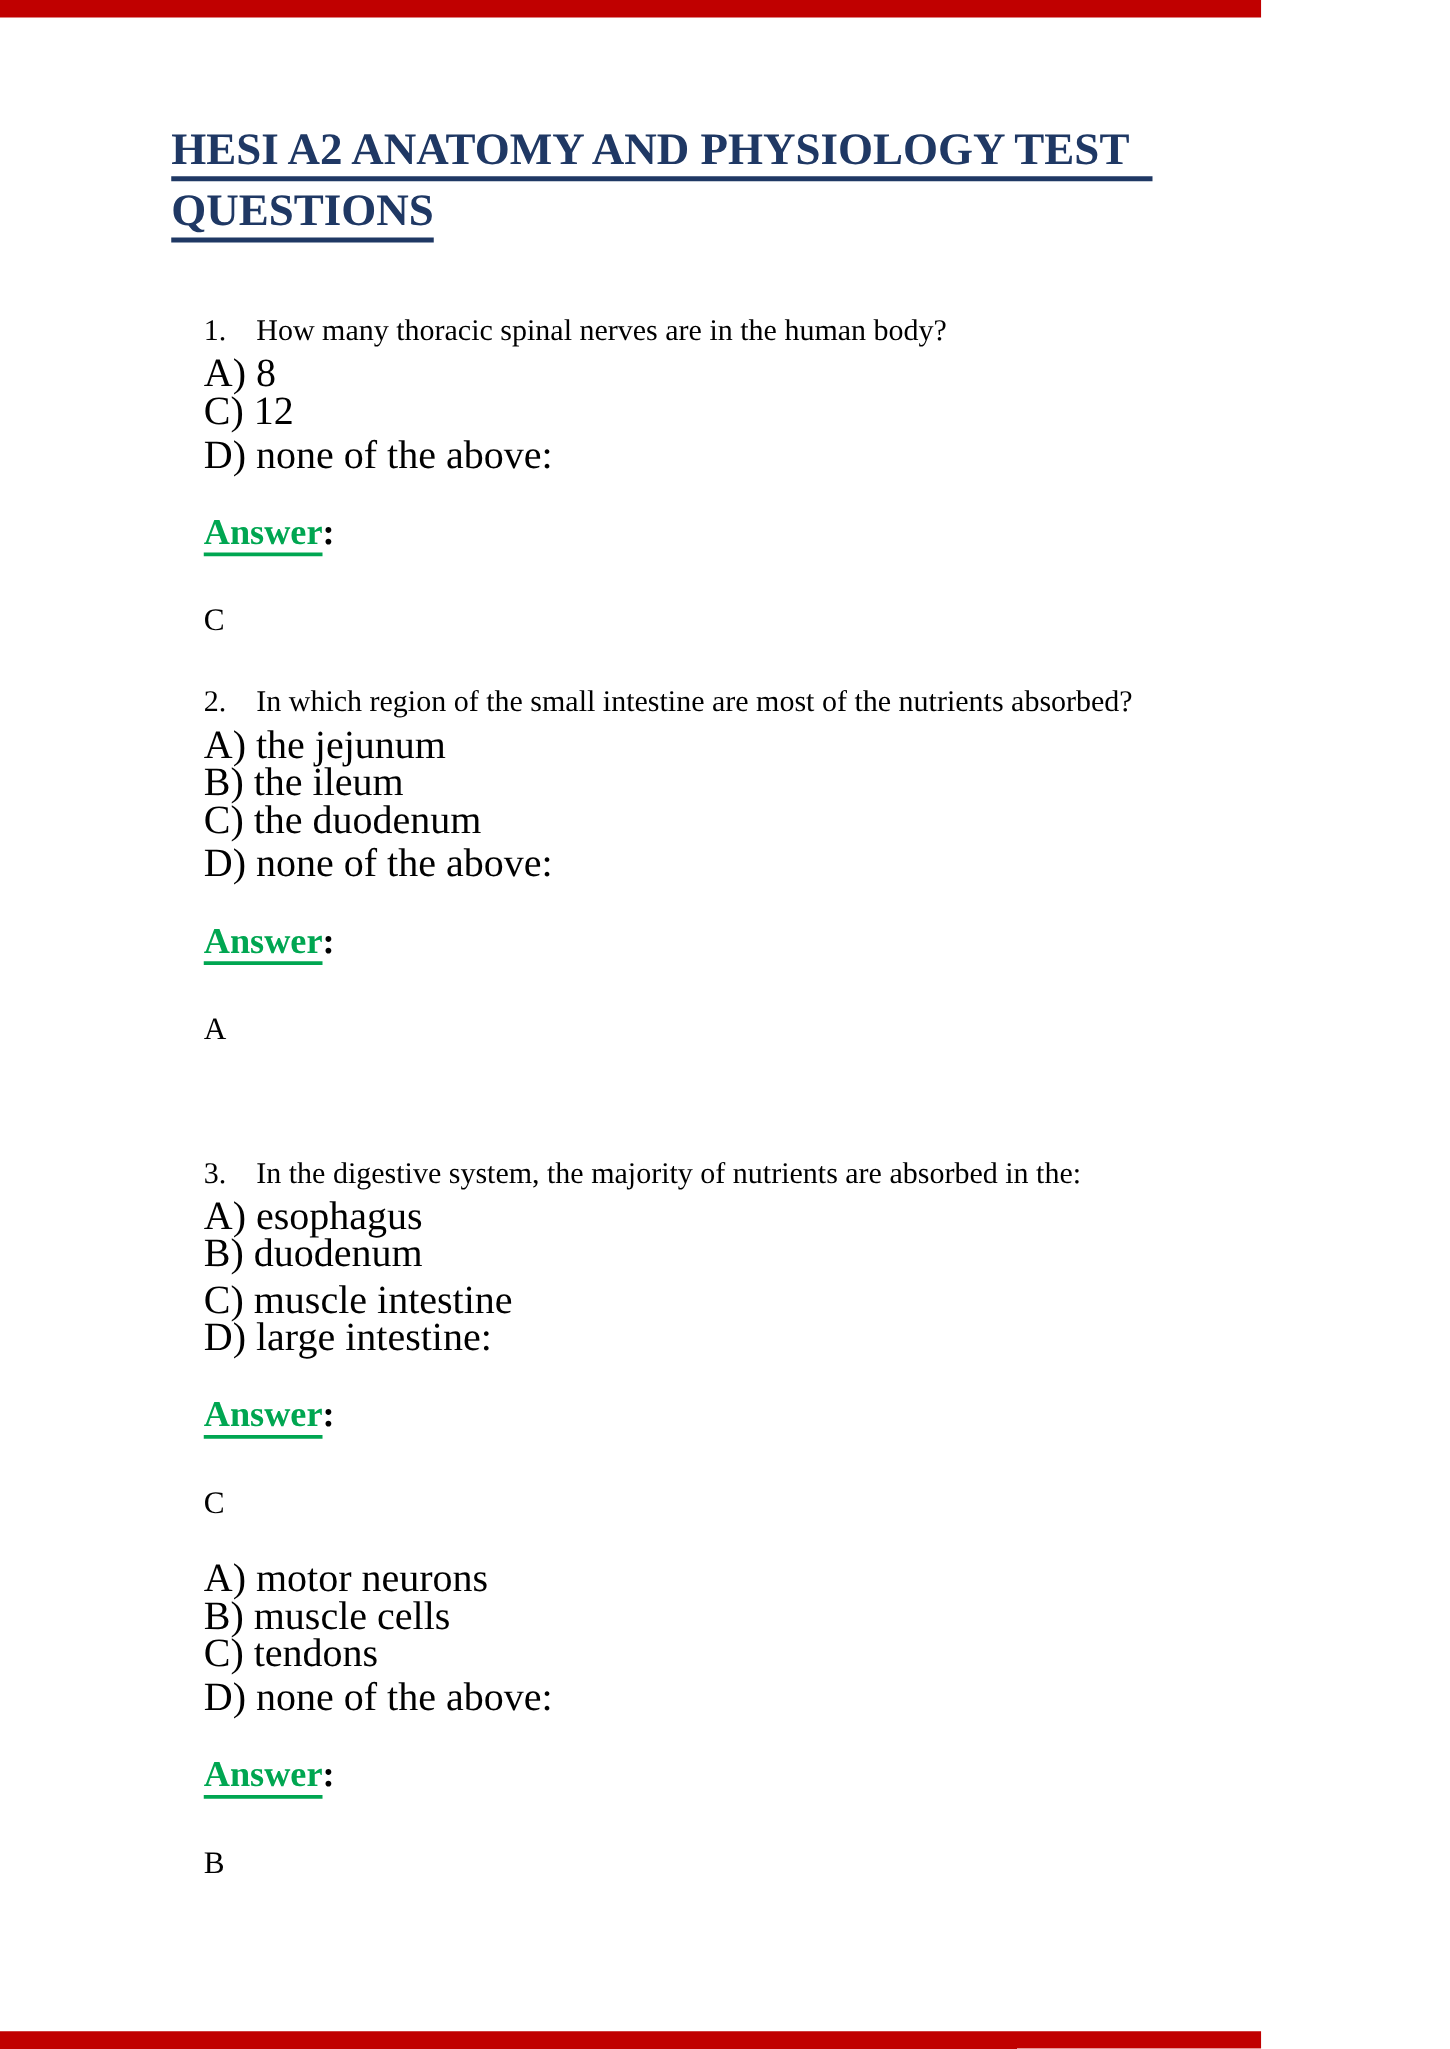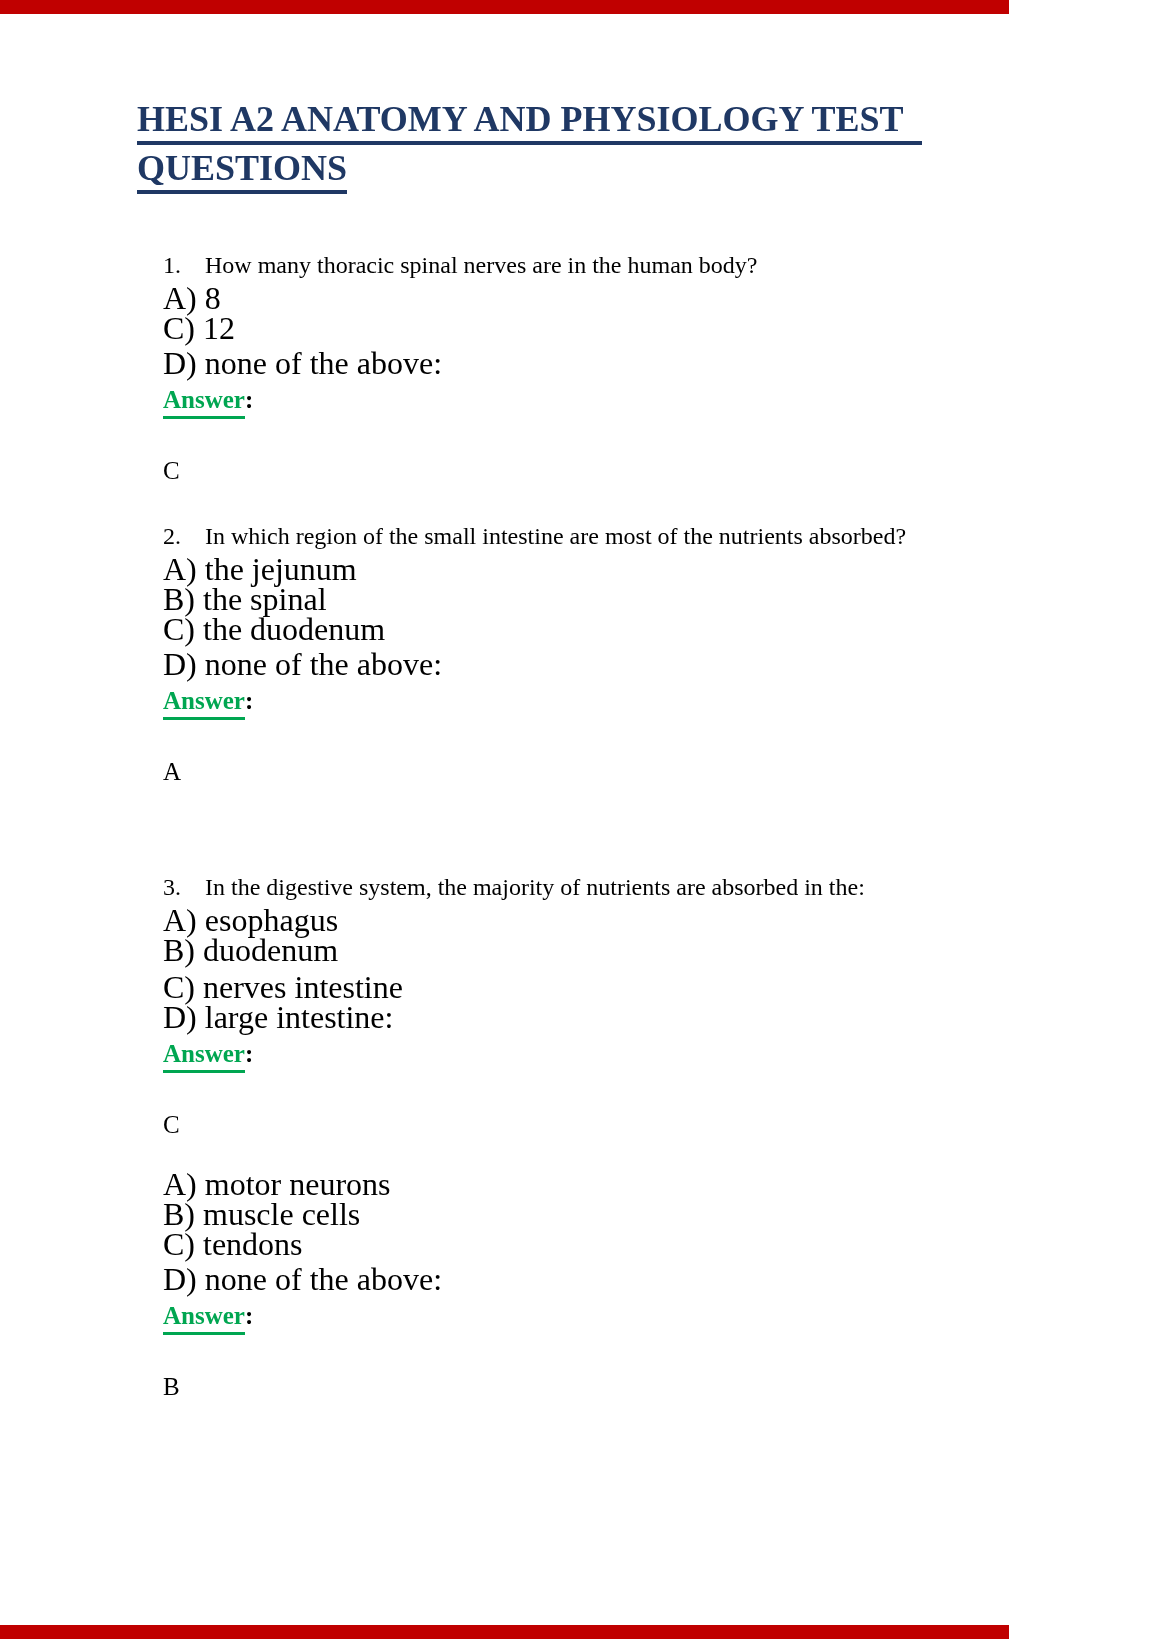--- a/index.html
+++ b/index.html
@@ -37,21 +37,21 @@
   #q2{margin-top:35px;}
   #q3{margin-top:85px;}
   #q4{margin-top:29px;}
 
   .q-line{font-size:24px;line-height:30px;margin-bottom:3px;}
   .q-num{display:inline-block;width:42px;}
   .option{font-size:32px;line-height:30px;}
   #q1 .opt-d, #q2 .opt-d, #q4 .opt-d{margin-top:5px;}
   #q3 .opt-c{margin-top:7px;}
 
-  .answer-line{margin-top:7px;font-size:25px;line-height:30px;font-weight:bold;}
+  .answer-line{margin-top:33px;font-size:29px;line-height:30px;font-weight:bold;}
   .answer-word{
     color:#00a651;
     display:inline-block;
     border-bottom:3px solid #00a651;
     padding-bottom:1px;
   }
   .answer-colon{color:#000000;}
   .answer-letter{margin-top:37px;font-size:25px;line-height:30px;}
 </style>
 </head>
@@ -78,36 +78,36 @@
         <span class="answer-word">Answer</span><span class="answer-colon">:</span>
       </div>
       <div class="answer-letter">C</div>
     </section>
 
     <section class="question-block" id="q2">
       <div class="q-line">
         <span class="q-num">2.</span><span class="q-text">In which region of the small intestine are most of the nutrients absorbed?</span>
       </div>
       <div class="option opt-a">A) the jejunum</div>
-      <div class="option opt-b">B) the spinal</div>
+      <div class="option opt-b">B) the ileum</div>
       <div class="option opt-c">C) the duodenum</div>
       <div class="option opt-d">D) none of the above:</div>
       <div class="answer-line">
         <span class="answer-word">Answer</span><span class="answer-colon">:</span>
       </div>
       <div class="answer-letter">A</div>
     </section>
 
     <section class="question-block" id="q3">
       <div class="q-line">
         <span class="q-num">3.</span><span class="q-text">In the digestive system, the majority of nutrients are absorbed in the:</span>
       </div>
       <div class="option opt-a">A) esophagus</div>
       <div class="option opt-b">B) duodenum</div>
-      <div class="option opt-c">C) nerves intestine</div>
+      <div class="option opt-c">C) muscle intestine</div>
       <div class="option opt-d">D) large intestine:</div>
       <div class="answer-line">
         <span class="answer-word">Answer</span><span class="answer-colon">:</span>
       </div>
       <div class="answer-letter">C</div>
     </section>
 
     <section class="question-block" id="q4">
       <div class="option opt-a">A) motor neurons</div>
       <div class="option opt-b">B) muscle cells</div>

